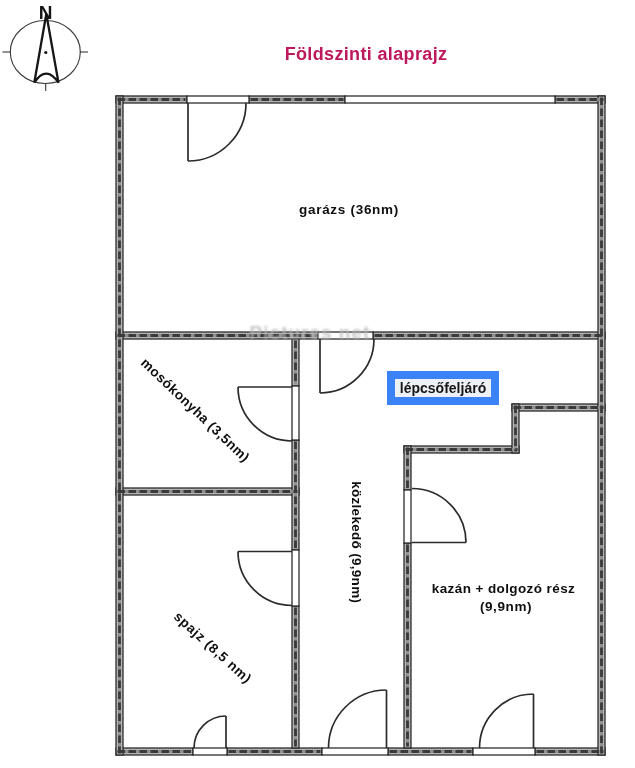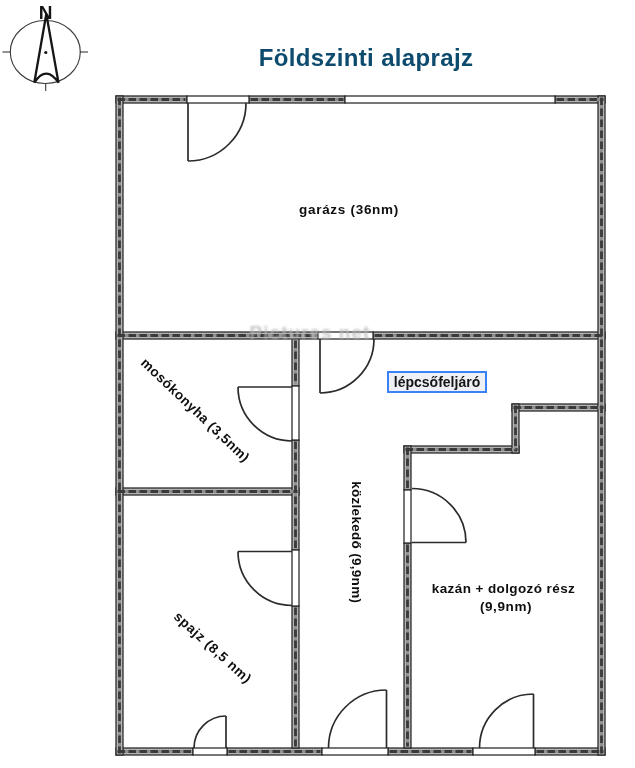--- a/index.html
+++ b/index.html
@@ -1,24 +1,24 @@
 <!DOCTYPE html>
 <html><head>
 <meta charset="utf-8">
 <style>
   html,body{margin:0;padding:0;background:#ffffff;}
   #page{position:relative;width:635px;height:768px;background:#ffffff;overflow:hidden;
         font-family:"Liberation Sans",sans-serif;}
   svg{position:absolute;left:0;top:0;}
   .ttl{position:absolute;left:246px;top:44px;width:240px;text-align:center;
-       font-size:24px;font-weight:700;color:#0c4a6e;letter-spacing:0.35px;}
+       font-size:18px;font-weight:700;color:#be185d;letter-spacing:0.35px;}
   .wm{position:absolute;left:235px;top:322px;width:150px;text-align:center;
       font-size:19px;font-weight:700;color:rgba(185,185,185,0.8);filter:blur(1.2px);letter-spacing:1px;}
   .lep{position:absolute;left:387px;top:371px;width:96px;height:18px;
-       background:#edf1f5;border:2px solid #3b82f6;font-size:14px;color:#151515;
+       background:#edf1f5;border:8px solid #3b82f6;font-size:14px;color:#151515;
        text-align:center;line-height:18px;font-weight:700;}
 </style>
 </head>
 <body>
 <div id="page">
 <svg width="635" height="768" viewBox="0 0 635 768">
 
   <g stroke="#3a3a3a" fill="none" stroke-width="1.1">
     <ellipse cx="45.3" cy="52" rx="35" ry="31.5"></ellipse>
     <line x1="2.5" y1="52" x2="11" y2="52"></line>

